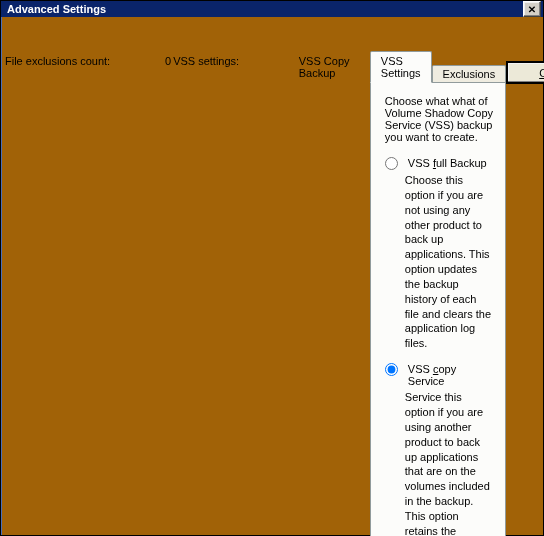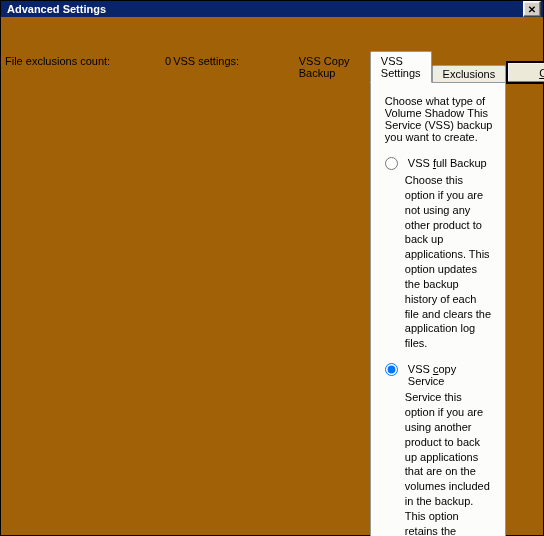--- a/index.html
+++ b/index.html
@@ -184,21 +184,21 @@
       <span class="label">VSS settings:</span>
       <span>VSS Copy Backup</span>
     </div>
 
     <div class="tabs">
       <div class="tab-row">
         <div class="tab active">VSS Settings</div>
         <div class="tab inactive">Exclusions</div>
       </div>
       <div class="tab-panel">
-        <div class="intro">Choose what type of Volume Shadow This Service (VSS) backup you want to create.</div>
+        <div class="intro">Choose what what of Volume Shadow Copy Service (VSS) backup you want to create.</div>
 
         <div class="option">
           <div class="option-head">
             <input type="radio" name="vsstype" style="">
             <span class="option-label"><span>VSS </span><u class="ak">f</u><span>ull Backup</span></span>
           </div>
           <div class="option-desc">Choose this option if you are not using any other product to back up applications. This option updates the backup history of each file and clears the application log files.</div>
         </div>
 
         <div class="option">

